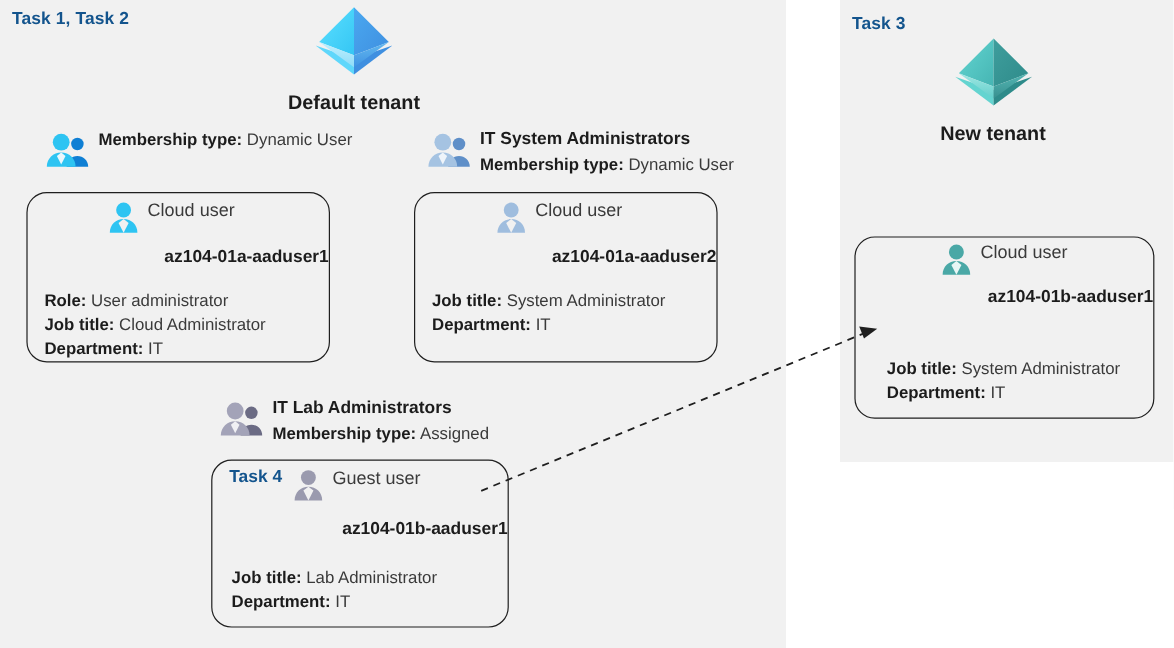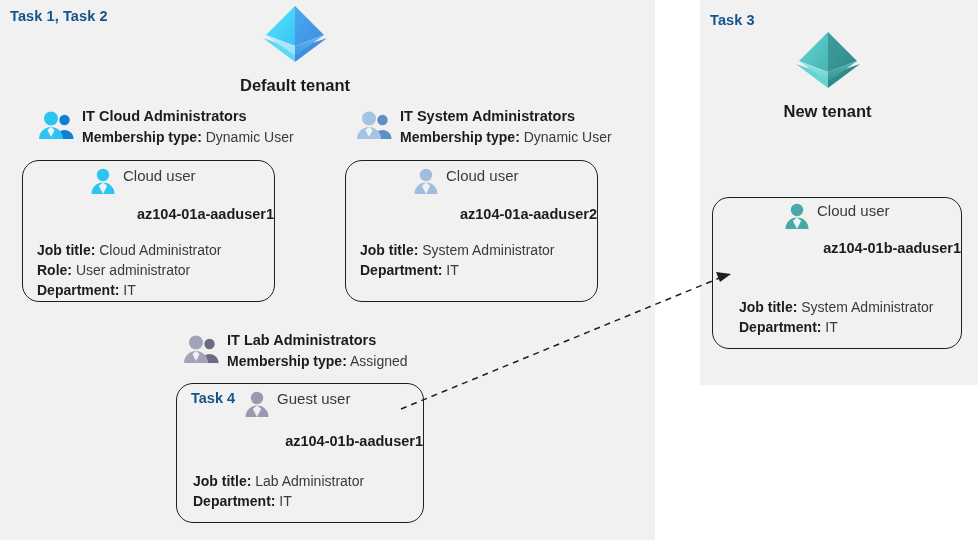--- a/index.html
+++ b/index.html
@@ -184,21 +184,20 @@
   <span class="group-icon">
     <svg width="40" height="32" viewBox="0 0 40 32" aria-hidden="true">
       <circle cx="26.5" cy="10" r="5.2" fill="#0f7fd4"></circle>
       <path d="M17.5 29c0-5.4 4.2-9 9-9s9 3.6 9 9z" fill="#0f7fd4"></path>
       <circle cx="13" cy="8.5" r="7" fill="#2ec4f2"></circle>
       <path d="M1 29c0-7 5.4-12 12-12s12 5 12 12z" fill="#2ec4f2"></path>
       <path d="M13 17l3.6 3-3.6 7-3.6-7z" fill="#eaf7fd"></path>
     </svg>
   </span>
   <div class="group-text">
-    <div class="group-title">IT Cloud Administrators</div>
     <div class="group-meta">
       <b>Membership type:</b>
       <span>Dynamic User</span>
     </div>
   </div>
 </div>
 
 <div class="card" style="left:22px; top:160px; width:253px; height:142px;">
   <div class="card-head" style="margin:6px 0 0 66px;">
     <span>
@@ -206,26 +205,26 @@
         <circle cx="14" cy="8" r="6.2" fill="#2ec4f2"></circle>
         <path d="M2.5 27c0-6.6 5.1-11.4 11.5-11.4S25.5 20.4 25.5 27z" fill="#2ec4f2"></path>
         <path d="M14 15.6l4.2 3.2L14 27l-4.2-8.2z" fill="#f1f1f1"></path>
       </svg>
     </span>
     <span class="card-usertype">Cloud user</span>
   </div>
   <div class="card-username" style="margin:5px 0 0 14px;">az104-01a-aaduser1</div>
   <div class="card-props" style="margin:18px 0 0 14px;">
     <div>
+      <b>Role:</b>
+      <span>User administrator</span>
+    </div>
+    <div>
       <b>Job title:</b>
       <span>Cloud Administrator</span>
-    </div>
-    <div>
-      <b>Role:</b>
-      <span>User administrator</span>
     </div>
     <div>
       <b>Department:</b>
       <span>IT</span>
     </div>
   </div>
 </div>
 
 <div class="group" style="left:356px; top:106px;">
   <span class="group-icon">

